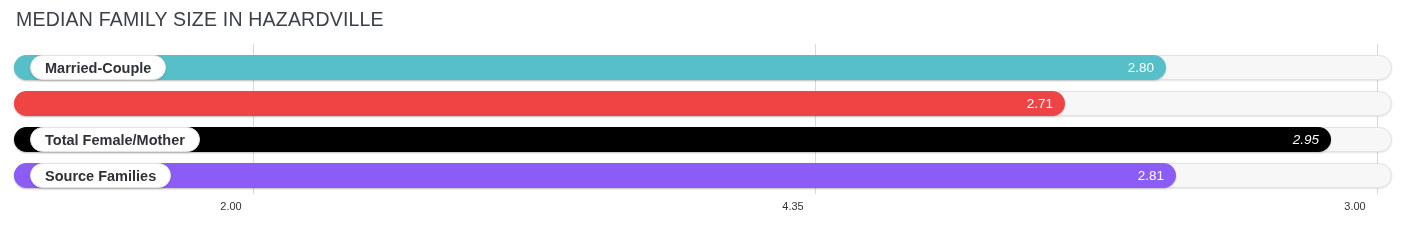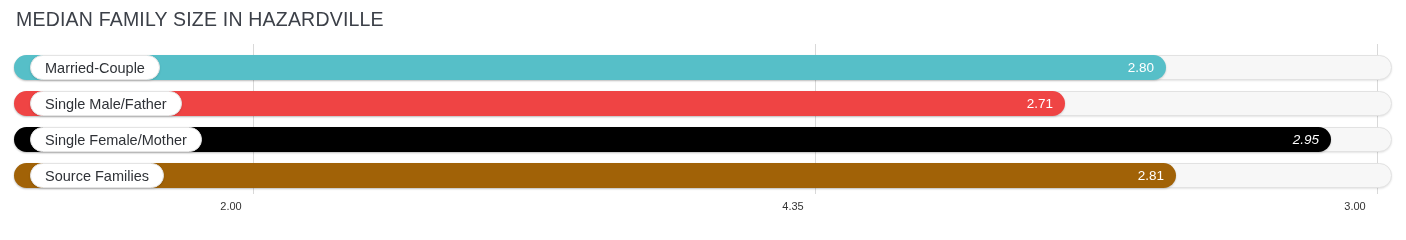--- a/index.html
+++ b/index.html
@@ -105,20 +105,21 @@
     line-height: 24px;
     padding: 0 14px;
     background: #ffffff;
     border: 1px solid #e4e4e4;
     border-radius: 13px;
     box-sizing: border-box;
     font-size: 14.5px;
     color: #2f3237;
     white-space: nowrap;
     box-shadow: 0 1px 2px rgba(0,0,0,0.13);
+    font-weight: bold;
   }
 
   
   #axis {
     position: absolute;
     left: 0;
     top: 194px;
     width: 1406px;
     height: 39px;
   }
@@ -147,32 +148,31 @@
       <div class="bar" style="width: 1152px; background: rgb(86, 191, 200);">
         <span class="bar-value">2.80</span>
       </div>
       <div class="label-pill">Married-Couple</div>
     </div>
     <div class="row" style="top: 44px;">
       <div class="track"></div>
       <div class="bar" style="width: 1051px; background: #ef4444;">
         <span class="bar-value">2.71</span>
       </div>
-      <div class="label-pill">Single Male/Father</div>
     </div>
     <div class="row" style="top: 80px;">
       <div class="track"></div>
       <div class="bar" style="width: 1317px; background: #000000; font-style: italic;">
         <span class="bar-value">2.95</span>
       </div>
-      <div class="label-pill">Single Female/Mother</div>
+      <div class="label-pill">Total Female/Mother</div>
     </div>
     <div class="row" style="top: 116px;">
       <div class="track"></div>
-      <div class="bar" style="width: 1162px; background: #a16207; padding-left: 22px;">
+      <div class="bar" style="width: 1162px; background: #8b5cf6; padding-left: 22px;">
         <span class="bar-value">2.81</span>
       </div>
       <div class="label-pill">Source Families</div>
     </div>
   </div>
 
 <div id="axis">
     <div class="tick-label" style="left: 231px;">2.00</div>
     <div class="tick-label" style="left: 793px;">4.35</div>
     <div class="tick-label" style="left: 1355px;">3.00</div>

